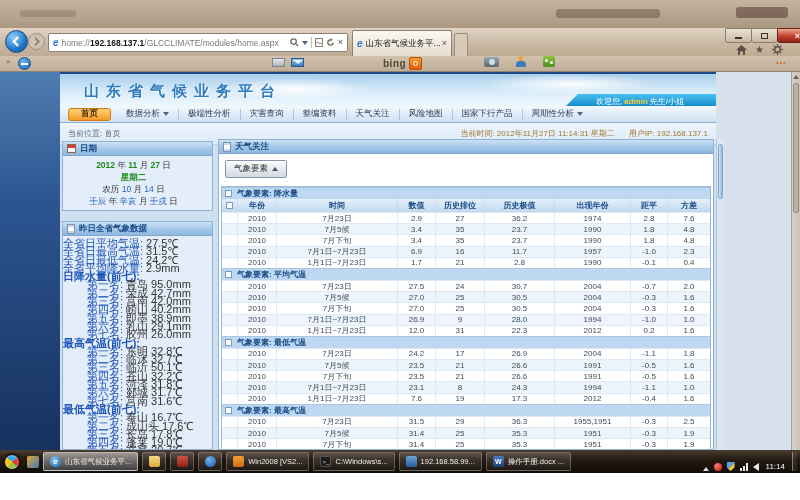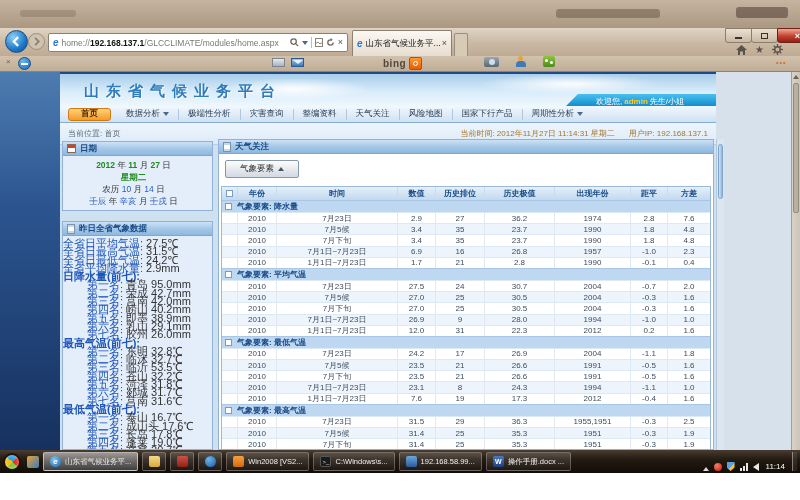--- a/index.html
+++ b/index.html
@@ -127,21 +127,21 @@
   .panel.weather{left:2px;top:149px;width:151px;height:229px}
   .weather-body{padding-top:3px;font-size:11px;line-height:8.3px}
   .wrow{display:flex}
   .wlbl{flex:0 0 60px;text-align:right;color:#1f56b8;white-space:nowrap}
   .wrow.section .wlbl{font-weight:bold}
   .wval{margin-left:3px;color:#333;white-space:nowrap}
 
   
   .panel.main{left:158px;top:67px;width:496px;height:311px;background:#fff}
   .main-body{position:absolute;left:0;top:14px;right:0;bottom:0;background:#fff;overflow:hidden}
-  .elem-btn{display:inline-flex;align-items:center;gap:4px;margin:6px 0 8px 6px;padding:2px 14px;
+  .elem-btn{display:inline-flex;align-items:center;gap:4px;margin:6px 0 8px 6px;padding:2px 8px;
     font-size:8.5px;color:#333;border:1px solid #8898ac;border-radius:2px;
     background:linear-gradient(180deg,#fdfdfc,#e3e7ec 60%,#d3d9e2)}
   .wtable{margin-left:2px;width:490px;border:1px solid #9ab8d8;font-size:8px;color:#3c4c5e;background:#fff}
   .tr{display:flex;align-items:stretch}
   .tr.head{height:13px;background:linear-gradient(180deg,#e4f0fa,#c2d9ee);color:#174a86;font-weight:bold}
   .th,.td{display:flex;align-items:center;justify-content:center;border-right:1px solid #c9dced;
     overflow:hidden;white-space:nowrap}
   .td{border-right:1px solid #dfe9f4}
   .c0{width:16px}.c1{width:39px}.c2{width:121px}.c3{width:38px}.c4{width:49px}
   .c5{width:70px}.c6{width:76px}.c7{width:37px}.c8{flex:1;border-right:none}
@@ -436,21 +436,21 @@
             <div class="wrow">
               <span class="wlbl">第一名:</span>
               <span class="wval">东明 32.8℃</span>
             </div>
             <div class="wrow">
               <span class="wlbl">第二名:</span>
               <span class="wval">临沭 32.7℃</span>
             </div>
             <div class="wrow">
               <span class="wlbl">第三名:</span>
-              <span class="wval">临沂 53.5℃</span>
+              <span class="wval">临沂 50.1℃</span>
             </div>
             <div class="wrow">
               <span class="wlbl">第四名:</span>
               <span class="wval">苍山 32.2℃</span>
             </div>
             <div class="wrow">
               <span class="wlbl">第五名:</span>
               <span class="wval">菏泽 31.8℃</span>
             </div>
             <div class="wrow">
@@ -491,37 +491,37 @@
         <div class="p-head">
           <span class="doc-ic"></span>
           <span>天气关注</span>
         </div>
         <div class="main-body">
           <div class="elem-btn">
             <span>气象要素</span>
             <span class="tri-up"></span>
           </div>
           <div class="wtable">
+              <div class="tr group">
+                <span class="cbx"></span>
+                <span class="glabel">气象要素: 降水量</span>
+              </div>
               <div class="tr head">
                 <div class="th c0">
                   <span class="cbx"></span>
                 </div>
                 <div class="th c1">年份</div>
                 <div class="th c2">时间</div>
                 <div class="th c3">数值</div>
                 <div class="th c4">历史排位</div>
                 <div class="th c5">历史极值</div>
                 <div class="th c6">出现年份</div>
                 <div class="th c7">距平</div>
                 <div class="th c8">方差</div>
               </div>
-              <div class="tr group">
-                <span class="cbx"></span>
-                <span class="glabel">气象要素: 降水量</span>
-              </div>
               <div class="tr data">
                 <div class="td c0"></div>
                 <div class="td c1">2010</div>
                 <div class="td c2">7月23日</div>
                 <div class="td c3">2.9</div>
                 <div class="td c4">27</div>
                 <div class="td c5">36.2</div>
                 <div class="td c6">1974</div>
                 <div class="td c7">2.8</div>
                 <div class="td c8">7.6</div>
@@ -547,21 +547,21 @@
                 <div class="td c6">1990</div>
                 <div class="td c7">1.8</div>
                 <div class="td c8">4.8</div>
               </div>
               <div class="tr data alt">
                 <div class="td c0"></div>
                 <div class="td c1">2010</div>
                 <div class="td c2">7月1日~7月23日</div>
                 <div class="td c3">6.9</div>
                 <div class="td c4">16</div>
-                <div class="td c5">26.8</div>
+                <div class="td c5">11.7</div>
                 <div class="td c6">1957</div>
                 <div class="td c7">-1.0</div>
                 <div class="td c8">2.3</div>
               </div>
               <div class="tr data">
                 <div class="td c0"></div>
                 <div class="td c1">2010</div>
                 <div class="td c2">1月1日~7月23日</div>
                 <div class="td c3">1.7</div>
                 <div class="td c4">21</div>

